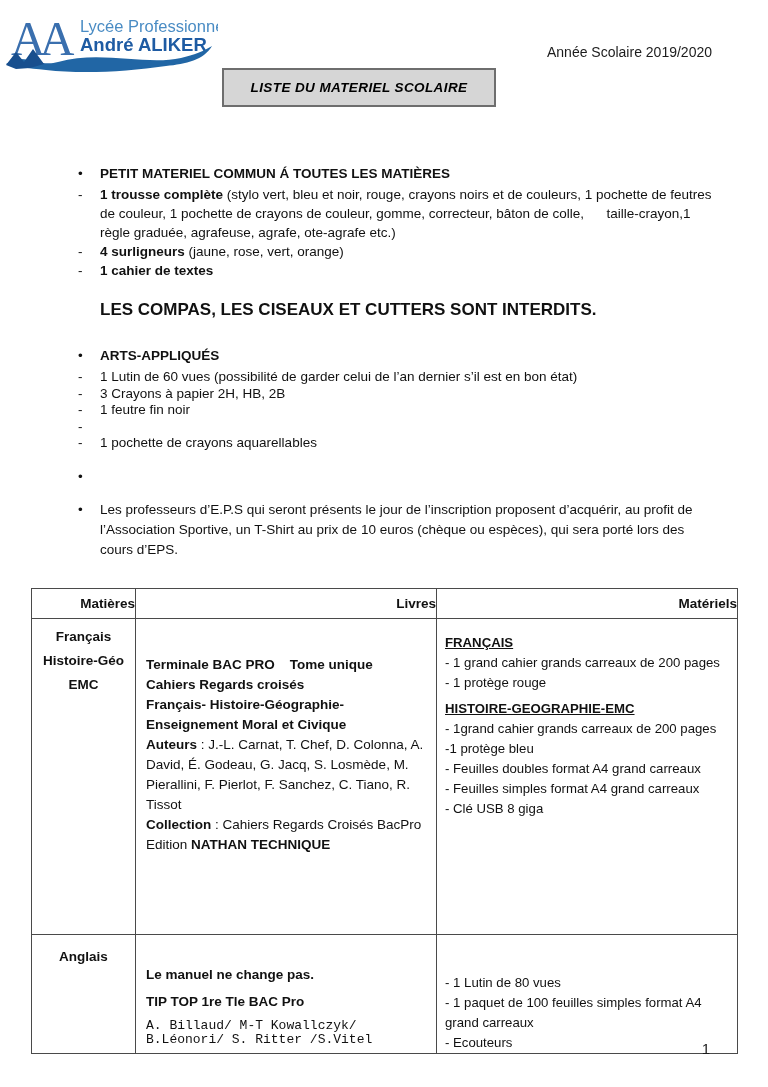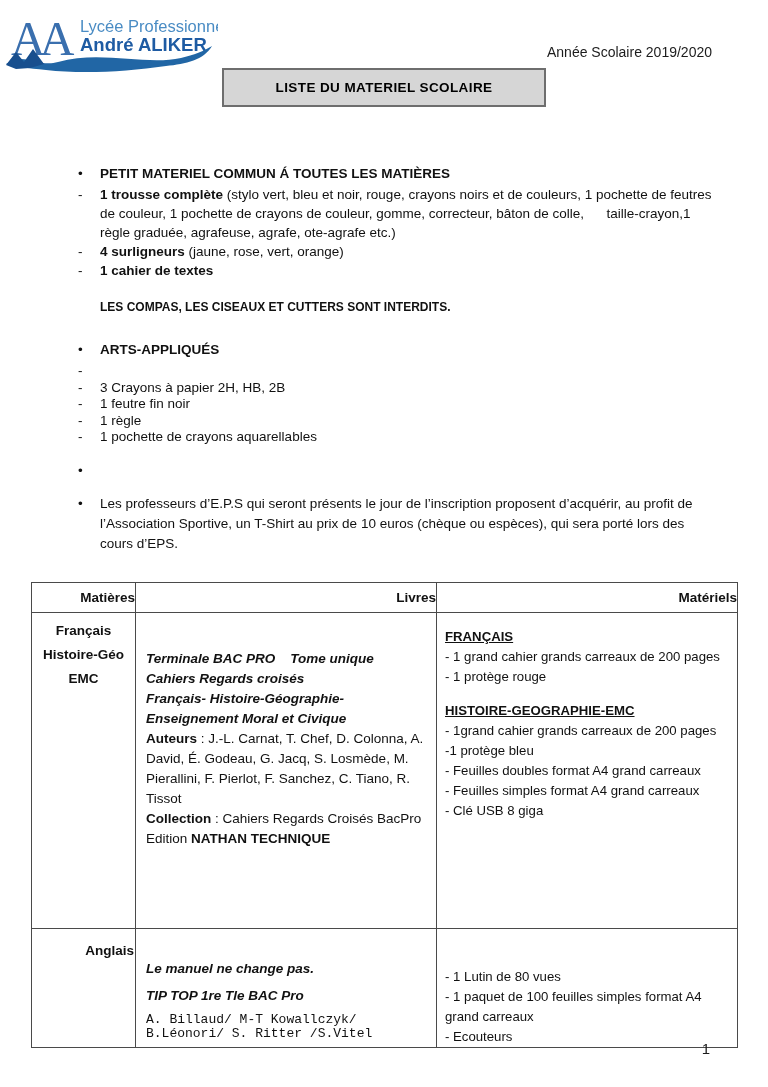--- a/index.html
+++ b/index.html
@@ -4,56 +4,56 @@
 <style>
   html,body { margin:0; padding:0; background:#ffffff; }
   .page {
     position:relative; width:768px; height:1087px; background:#ffffff;
     font-family:"Liberation Sans", sans-serif; color:#111; overflow:hidden;
   }
   
   .logo { position:absolute; left:6px; top:4px; width:212px; height:76px; }
   .annee { position:absolute; top:44px; right:56px; font-size:14px; color:#1c1c1c; }
   .title-box {
-    position:absolute; left:222px; top:68px; width:324px; height:39px;
+    position:absolute; left:222px; top:68px; width:274px; height:39px;
     background:#d6d6d6; border:2px solid #6e6e6e; box-sizing:border-box;
-    display:flex; align-items:center; justify-content:center;
+    display:flex; align-items:center; justify-content:center;font-style:italic;
   }
   .title-box span { font-weight:bold; font-size:13.5px; letter-spacing:.4px; color:#000; }
   .classe {
     position:absolute; left:0; top:121px; width:768px; text-align:center;
     font-weight:bold; font-size:14.5px; text-decoration:underline; color:#000;
   }
   
   .content { position:absolute; left:0; top:164px; width:768px; }
   .li { display:flex; padding-left:78px; padding-right:50px; font-size:13.5px; line-height:19px; }
   .mk { width:22px; flex:none; }
   .tx { flex:1; }
   .b  { font-weight:bold; }
   .pre { white-space:pre-wrap; }
   .head-li { margin-bottom:2px; }
   .tight { line-height:16.5px; }
-  .warning { padding-left:100px; padding-right:50px; font-weight:bold; font-size:12px; margin-top:20px; }
+  .warning { padding-left:100px; padding-right:50px; font-weight:bold; font-size:17px; margin-top:20px; }
   .arts-head { margin-top:26px; margin-bottom:4px; }
   .edu-head  { margin-top:15px; }
   .eps-li { margin-top:14px; line-height:20px; }
   
   table.supplies { border-collapse:collapse; margin:28px 0 0 31px; width:706px; table-layout:fixed; }
   table.supplies th, table.supplies td { border:1.5px solid #4a4a4a; vertical-align:top; box-sizing:border-box; }
   table.supplies th { height:30px; vertical-align:middle; text-align:right; font-size:13.5px; font-weight:bold; padding:0; }
   .col-subj { width:104px; } .col-books { width:301px; } .col-mat { width:301px; }
   tr.r1 td { height:316px; } tr.r2 td { height:114px; }
   td.c-subj { vertical-align:middle; text-align:center; font-weight:bold; font-size:13.5px; }
   td.c-subj .subj-line { margin:9px 0; }
-  tr.r2 td.c-subj { vertical-align:top; padding-top:14px;text-align:right; }
+  tr.r2 td.c-subj { vertical-align:top; padding-top:14px; }
   td.c-books { padding:36px 8px 0 10px; font-size:13.5px; line-height:20px; }
-  td.c-books .bold { font-weight:bold;font-style:italic; }
+  td.c-books .bold { font-weight:bold; }
   td.c-mat { padding:14px 3px 0 8px; font-size:13.2px; line-height:20px; }
   .mat-head { font-weight:bold; text-decoration:underline; }
-  .gap-top { margin-top:14px; }
+  .gap-top { margin-top:6px; }
   tr.r2 td.c-books { padding-top:30px; }
   tr.r2 td.c-books .blk { margin-bottom:7px; }
   tr.r2 td.c-books .authors2 { font-size:13px; line-height:14px;font-family:Liberation Mono, monospace; }
   tr.r2 td.c-mat { padding-top:38px; }
   .page-num { position:absolute; top:1040px; right:58px; font-size:15px; color:#1c1c1c; }
 </style>
 </head>
 <body>
 
 <div class="page">
@@ -95,32 +95,32 @@
     </div>
 
     <div class="warning">LES COMPAS, LES CISEAUX ET CUTTERS SONT INTERDITS.</div>
 
     <div class="li arts-head">
       <span class="mk">•</span>
       <span class="tx b">ARTS-APPLIQUÉS</span>
     </div>
     <div class="li tight">
       <span class="mk">-</span>
+      <span class="tx">1 Lutin de 60 vues (possibilité de garder celui de l’an dernier s’il est en bon état)</span>
     </div>
     <div class="li tight">
       <span class="mk">-</span>
       <span class="tx">3 Crayons à papier 2H, HB, 2B</span>
     </div>
     <div class="li tight">
       <span class="mk">-</span>
       <span class="tx">1 feutre fin noir</span>
     </div>
     <div class="li tight">
       <span class="mk">-</span>
-      <span class="tx">1 règle</span>
     </div>
     <div class="li tight">
       <span class="mk">-</span>
       <span class="tx">1 pochette de crayons aquarellables</span>
     </div>
 
     <div class="li edu-head">
       <span class="mk">•</span>
     </div>
     <div class="li eps-li">

